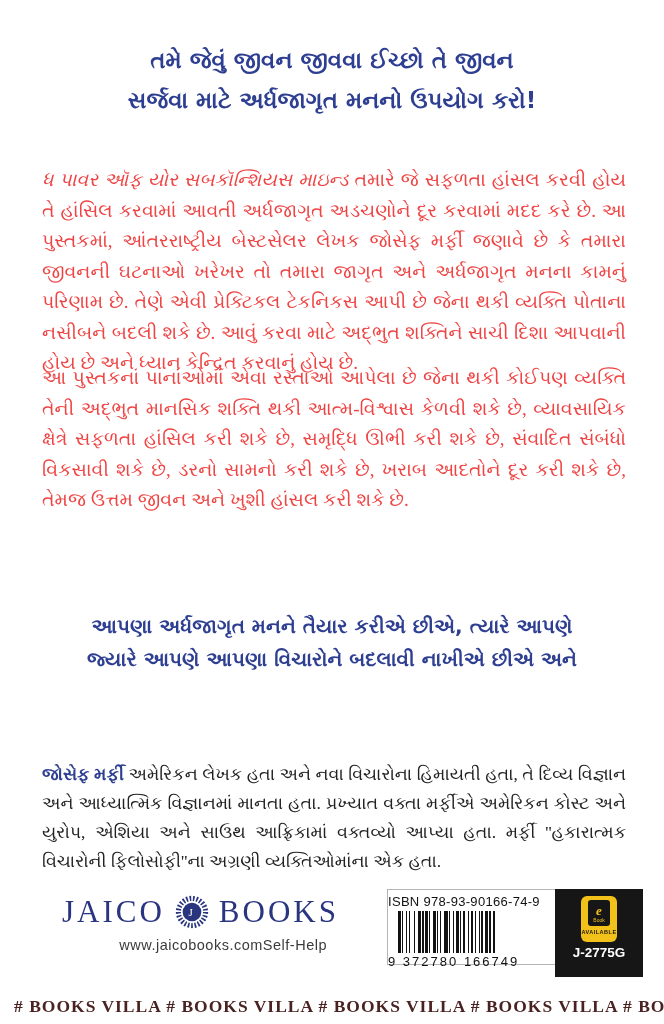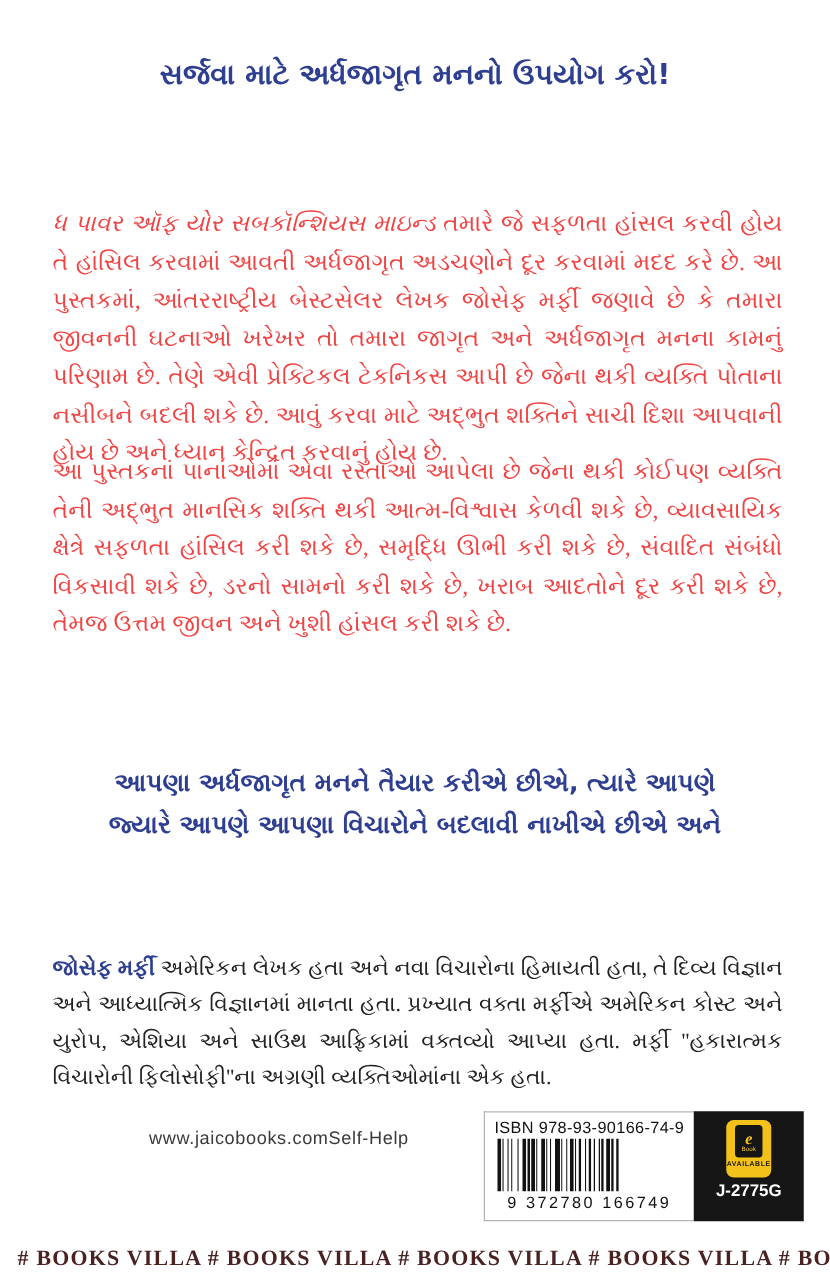--- a/index.html
+++ b/index.html
@@ -35,23 +35,23 @@
   .pubblock{position:absolute;left:62px;top:895px;width:265px;}
   .logorow{display:flex;align-items:center;gap:10px;
     font-family:"Liberation Serif",serif;color:#2a3580;
     font-size:31px;letter-spacing:3px;line-height:34px;}
   .emblem{width:34px;height:34px;flex:0 0 34px;}
   .subrow{display:flex;justify-content:flex-end;margin-top:8px;
     font-family:"Liberation Sans","DejaVu Sans",sans-serif;
     font-size:14.5px;color:#3a3a3a;letter-spacing:0.5px;}
   
   .barcode-box{
-    position:absolute;left:387px;top:889px;width:168px;height:88px;
+    position:absolute;left:387px;top:889px;width:168px;height:76px;
     background:#fff;border:1px solid #b5b5b5;border-right:none;box-sizing:border-box;
-    font-family:"Liberation Sans","DejaVu Sans",sans-serif;text-align:center;
+    font-family:"Liberation Sans","DejaVu Sans",sans-serif;
   }
   .isbn-line{font-size:13px;color:#111;margin-top:4px;letter-spacing:0.3px;}
   .bars{height:42px;margin:2px 10px 0 10px;display:flex;align-items:stretch;}
   .bars span{display:block;height:100%;}
   .bars .b{background:#121212;}
   .bars .w{background:#ffffff;}
   .digits{font-size:13px;color:#111;letter-spacing:2px;margin-top:1px;}
   .black-panel{
     position:absolute;left:555px;top:889px;width:88px;height:88px;
     background:#161616;box-sizing:border-box;text-align:center;
@@ -79,36 +79,46 @@
     line-height:32px;color:#4a2222;letter-spacing:1px;
     white-space:nowrap;overflow:hidden;padding-left:14px;box-sizing:border-box;
   }
 </style>
 </head>
 <body>
 
 <div class="page">
 
   <div class="tagline">
+    <div>તમે જેવું જીવન જીવવા ઈચ્છો તે જીવન</div>
     <div>સર્જવા માટે અર્ધજાગૃત મનનો ઉપયોગ કરો!</div>
   </div>
 
   <p class="para p1"><span class="lead">ધ પાવર ઑફ યોર સબકૉન્શિયસ માઇન્ડ</span><span> તમારે જે સફળતા હાંસલ કરવી હોય તે હાંસિલ કરવામાં આવતી અર્ધજાગૃત અડચણોને દૂર કરવામાં મદદ કરે છે. આ પુસ્તકમાં, આંતરરાષ્ટ્રીય બેસ્ટસેલર લેખક જોસેફ મર્ફી જણાવે છે કે તમારા જીવનની ઘટનાઓ ખરેખર તો તમારા જાગૃત અને અર્ધજાગૃત મનના કામનું પરિણામ છે. તેણે એવી પ્રેક્ટિકલ ટેકનિકસ આપી છે જેના થકી વ્યક્તિ પોતાના નસીબને બદલી શકે છે. આવું કરવા માટે અદ્ભુત શક્તિને સાચી દિશા આપવાની હોય છે અને ધ્યાન કેન્દ્રિત કરવાનું હોય છે.</span></p>
 
   <p class="para p2"><span>આ પુસ્તકનાં પાનાંઓમાં એવા રસ્તાઓ આપેલા છે જેના થકી કોઈપણ વ્યક્તિ તેની અદ્ભુત માનસિક શક્તિ થકી આત્મ-વિશ્વાસ કેળવી શકે છે, વ્યાવસાયિક ક્ષેત્રે સફળતા હાંસિલ કરી શકે છે, સમૃદ્ધિ ઊભી કરી શકે છે, સંવાદિત સંબંધો વિકસાવી શકે છે, ડરનો સામનો કરી શકે છે, ખરાબ આદતોને દૂર કરી શકે છે, તેમજ ઉત્તમ જીવન અને ખુશી હાંસલ કરી શકે છે.</span></p>
 
 
   <div class="quote">
     <div>આપણા અર્ધજાગૃત મનને તૈયાર કરીએ છીએ, ત્યારે આપણે</div>
     <div>જ્યારે આપણે આપણા વિચારોને બદલાવી નાખીએ છીએ અને</div>
   </div>
 
   <p class="bio"><span class="bio-name">જોસેફ મર્ફી</span><span> અમેરિકન લેખક હતા અને નવા વિચારોના હિમાયતી હતા, તે દિવ્ય વિજ્ઞાન અને આધ્યાત્મિક વિજ્ઞાનમાં માનતા હતા. પ્રખ્યાત વક્તા મર્ફીએ અમેરિકન કોસ્ટ અને યુરોપ, એશિયા અને સાઉથ આફ્રિકામાં વક્તવ્યો આપ્યા હતા. મર્ફી ''હકારાત્મક વિચારોની ફિલોસોફી''ના અગ્રણી વ્યક્તિઓમાંના એક હતા.</span></p>
 
   <div class="pubblock">
+    <div class="logorow">
+      <span>JAICO</span>
+      <svg class="emblem" viewBox="0 0 40 40">
+        <circle cx="20" cy="20" r="16" fill="none" stroke="#2a3580" stroke-width="6" stroke-dasharray="2 2"></circle>
+        <circle cx="20" cy="20" r="11" fill="#2a3580"></circle>
+        <text x="20" y="25" text-anchor="middle" font-size="13" fill="#ffffff" font-family="Liberation Serif, serif">J</text>
+      </svg>
+      <span>BOOKS</span>
+    </div>
     <div class="subrow">
       <span>www.jaicobooks.com</span>
       <span>Self-Help</span>
     </div>
   </div>
 
   <div class="barcode-box">
     <div class="isbn-line">ISBN 978-93-90166-74-9</div>
     <div class="bars" id="bars">
         <span class="b" style="width: 2.7px;"></span>

